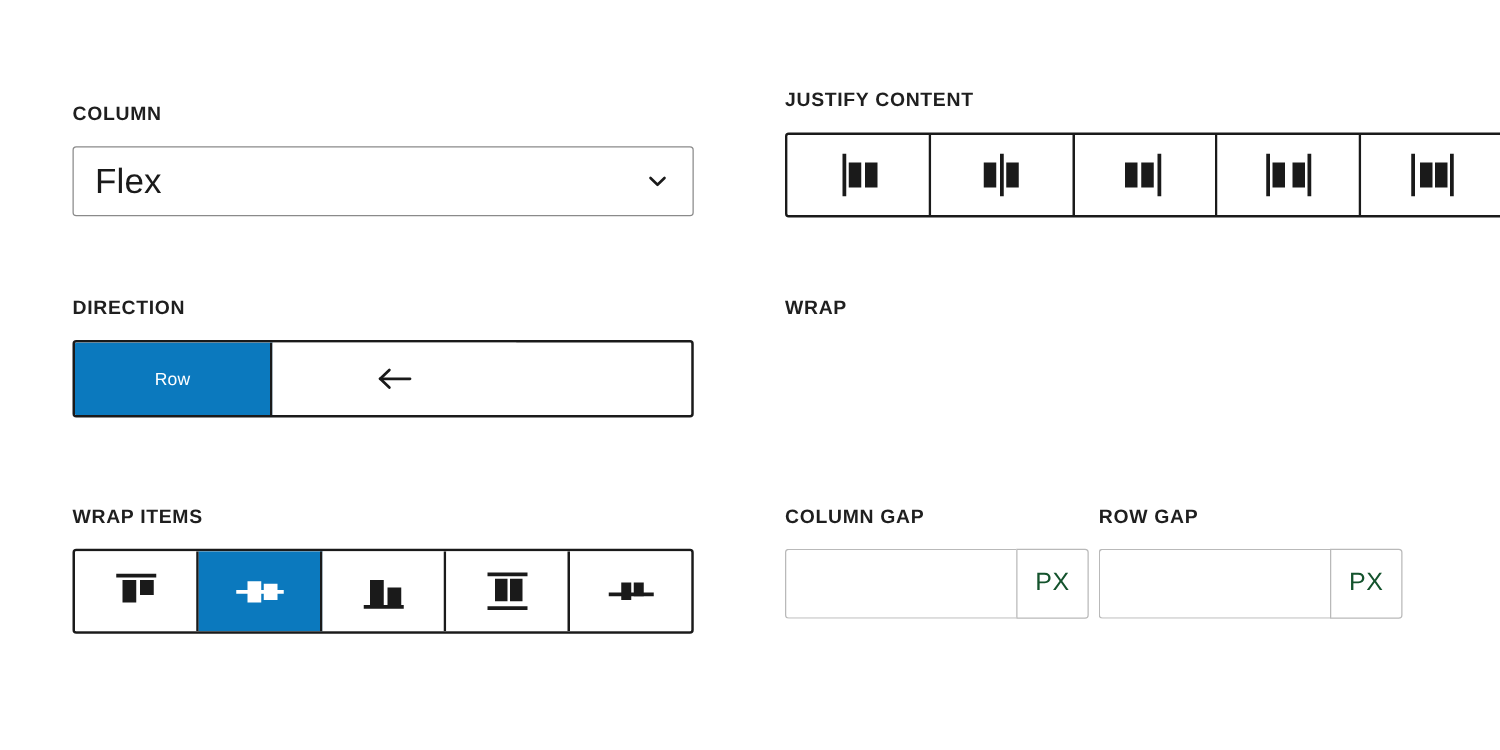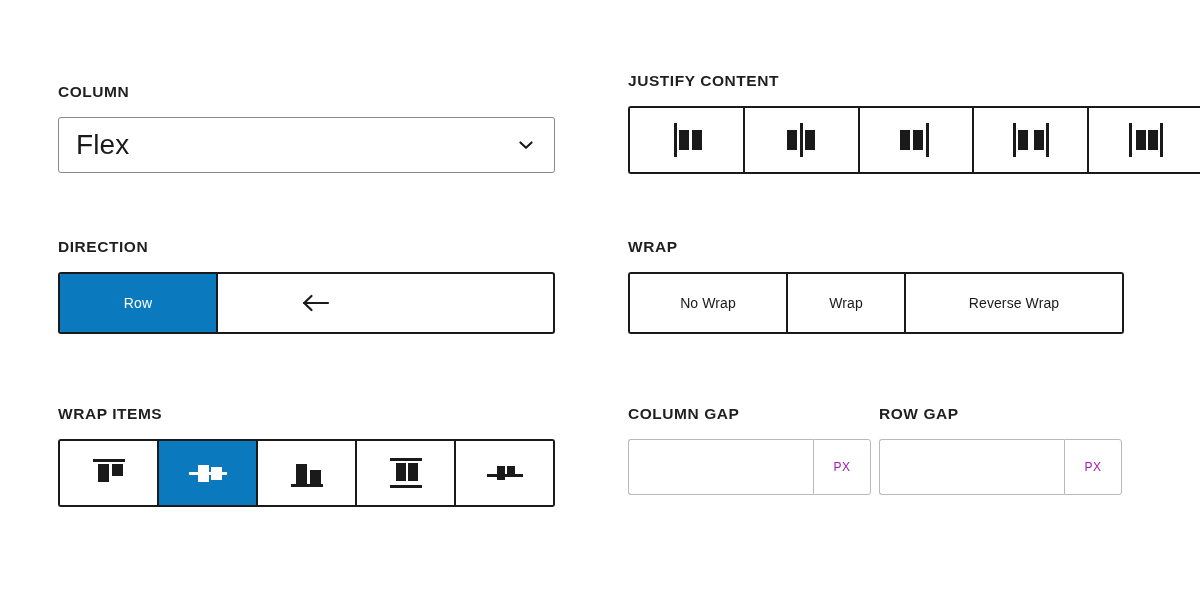--- a/index.html
+++ b/index.html
@@ -163,22 +163,22 @@
     min-width: 0;
   }
   .gap-unit {
     flex: 0 0 58px;
     border: 1.5px solid #b9b9b9;
     border-radius: 0 3px 3px 0;
     background: #fff;
     display: flex;
     align-items: center;
     justify-content: center;
-    font-size: 12px;
-    color: #a21caf;
+    font-size: 20px;
+    color: #14532d;
     letter-spacing: 0.4px;
     box-sizing: border-box;
     cursor: pointer;
   }
 
   .block { margin-bottom: 0; }
 </style>
 </head>
 <body>
 
@@ -310,31 +310,20 @@
             <i class="jc-box" style="left:13px;"></i>
             <i class="jc-box" style="left:25px;"></i>
           </span>
         </div>
 
       </div>
     </div>
 
     <div class="block" style="position:absolute; top:239px; left:0; width:496px;">
       <div class="field-label">WRAP</div>
-      <div class="seg seg-wrap-opts">
-        <div class="seg-item">
-          <span class="seg-text">No Wrap</span>
-        </div>
-        <div class="seg-item">
-          <span class="seg-text">Wrap</span>
-        </div>
-        <div class="seg-item">
-          <span class="seg-text">Reverse Wrap</span>
-        </div>
-      </div>
     </div>
 
     <div class="block" style="position:absolute; top:406px; left:0; width:496px;">
       <div class="gap-row">
 
         <div class="gap-group col-gap">
           <div class="field-label">COLUMN GAP</div>
           <div class="gap-input-wrap">
             <input class="gap-input" type="text" value="" style="">
             <span class="gap-unit">PX</span>

